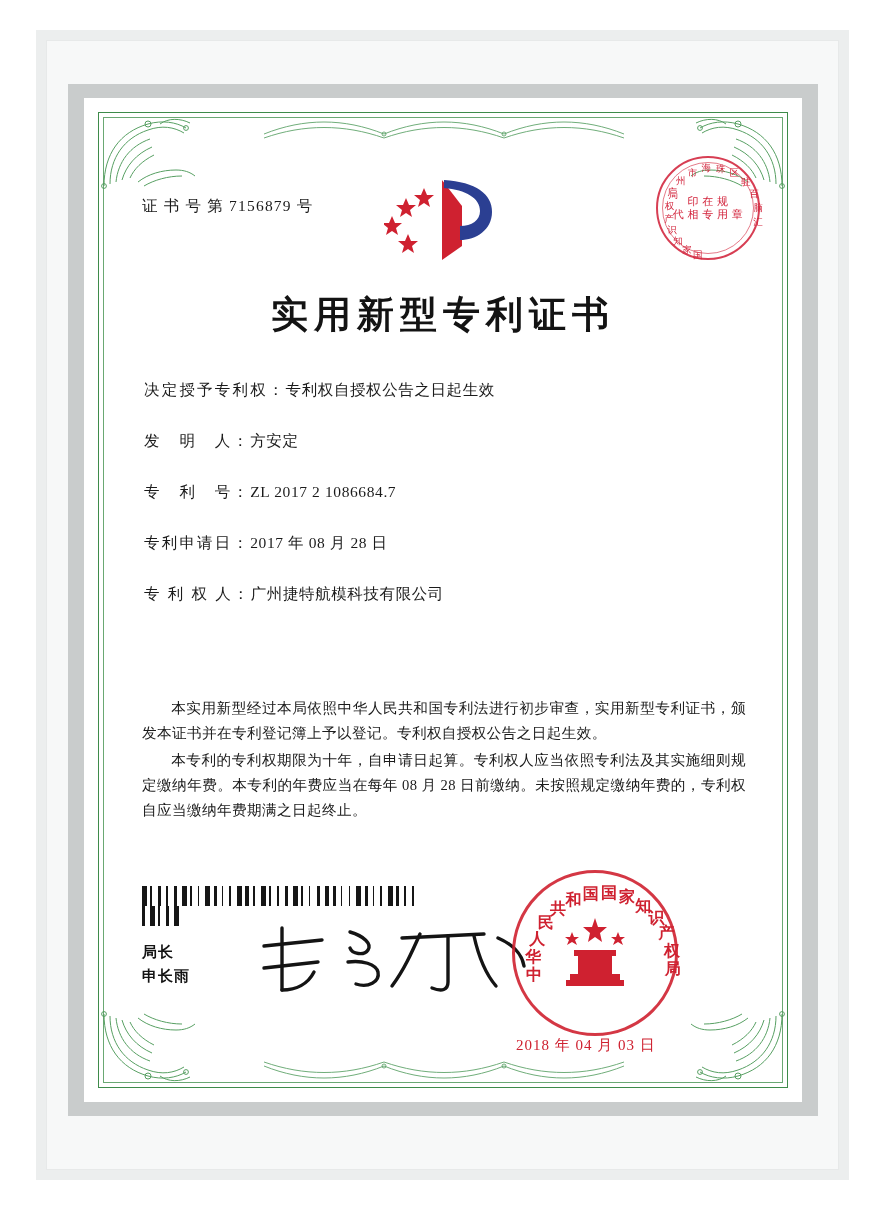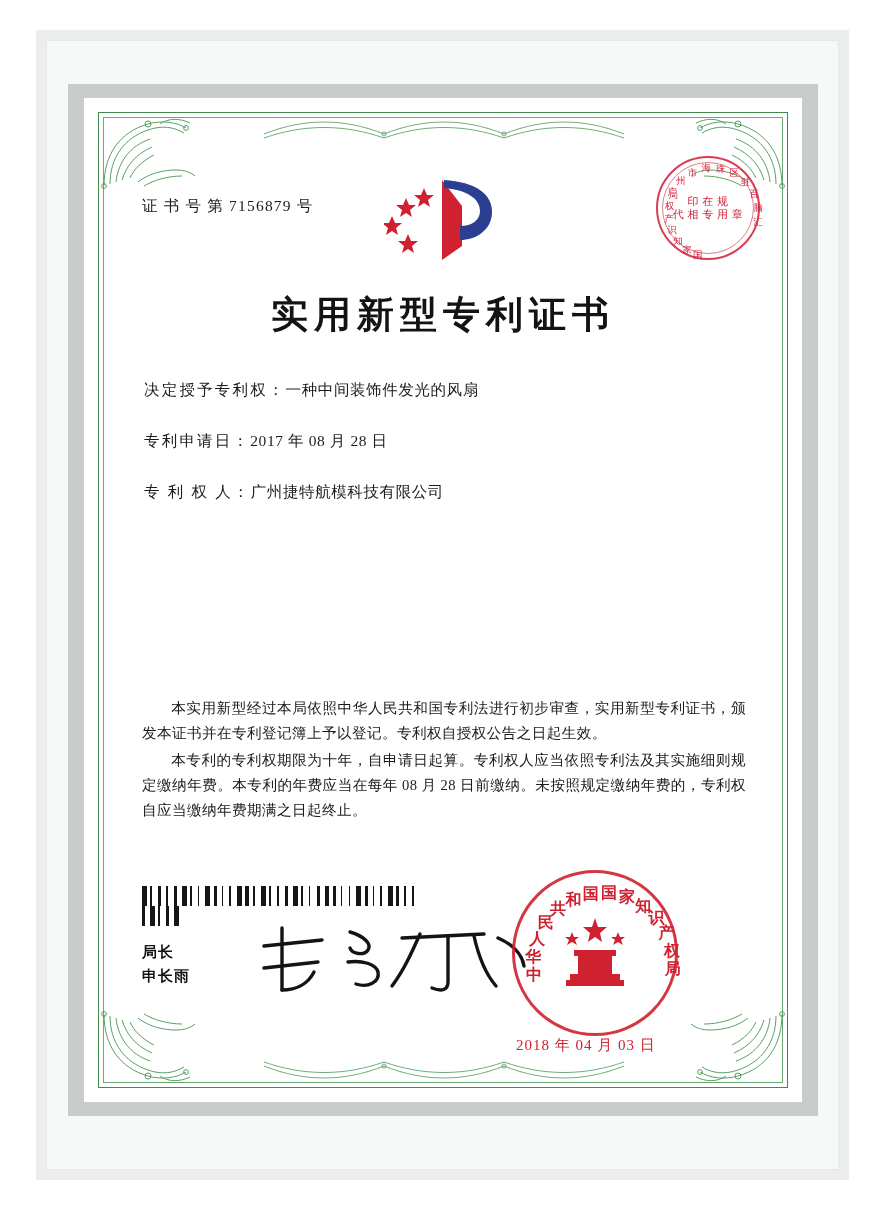--- a/index.html
+++ b/index.html
@@ -414,21 +414,27 @@
         <div class="stamp-center">
           <div>印 在 规</div>
           <div>代 相 专 用 章</div>
         </div>
       </div>
 
       <div class="title">实用新型专利证书</div>
 
       <div class="fields">
         <div class="field">
-          <span class="lbl">决定授予专利权：</span><span>一种中间装饰件发光的风扇</span>
+          <span class="lbl">决定授予专利权：</span><span>专利权自授权公告之日起生效</span>
+        </div>
+        <div class="field">
+          <span class="lbl">发　明　人：</span><span>方安定</span>
+        </div>
+        <div class="field">
+          <span class="lbl">专　利　号：</span><span>ZL 2017 2 1086684.7</span>
         </div>
         <div class="field">
           <span class="lbl">专利申请日：</span><span>2017 年 08 月 28 日</span>
         </div>
         <div class="field">
           <span class="lbl">专 利 权 人：</span><span>广州捷特航模科技有限公司</span>
         </div>
       </div>
 
       <div class="paragraphs">

